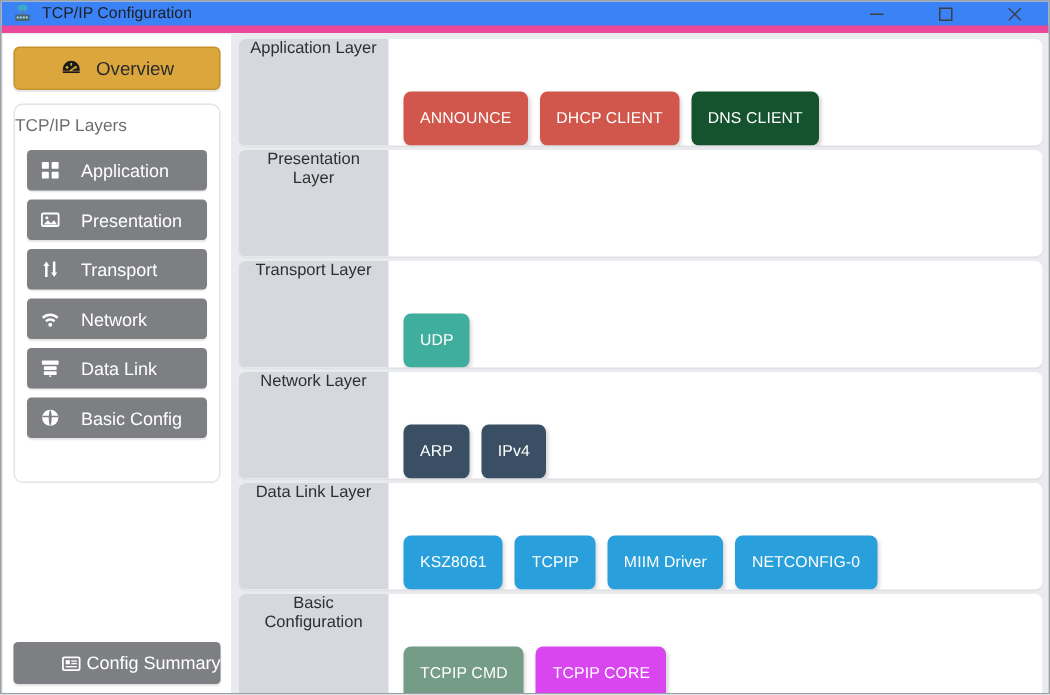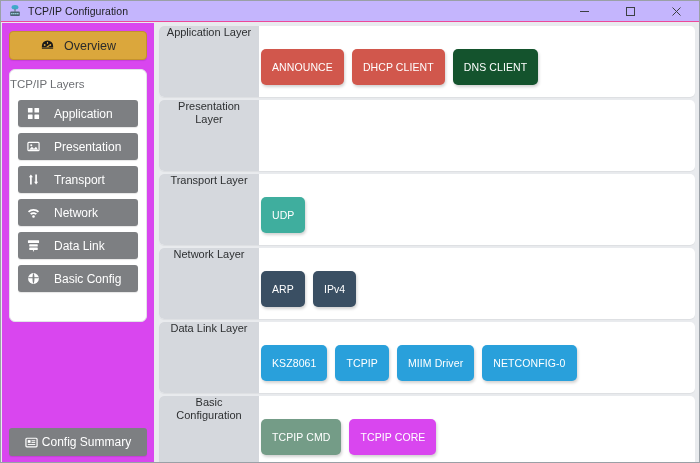--- a/index.html
+++ b/index.html
@@ -23,22 +23,22 @@
     background: #e9ebee;
     overflow: hidden;
   }
 
   
   .titlebar {
     position: absolute;
     left: 0; top: 0;
     width: 698px;
     height: 21px;
-    background: #c4b5fd;
-    border-bottom: 1px solid #ec4899;
+    background: #3b82f6;
+    border-bottom: 5px solid #ec4899;
     display: flex;
     align-items: center;
     box-sizing: border-box;
   }
   .tb-icon {
     width: 18px;
     height: 16px;
     margin-left: 5px;
     margin-right: 4px;
     display: flex;
@@ -63,21 +63,21 @@
     cursor: default;
   }
   .tb-btn svg { display: block; }
 
   
   .sidebar {
     position: absolute;
     left: 1px; top: 22px;
     width: 152px;
     height: 440px;
-    background: #d946ef;
+    background: #ffffff;
     box-sizing: border-box;
   }
   .overview-btn {
     position: absolute;
     left: 7px; top: 8px;
     width: 138px;
     height: 29px;
     background: #dba73c;
     border: 1px solid #c4922d;
     border-radius: 4px;
@@ -140,21 +140,21 @@
 
   .summary-btn {
     position: absolute;
     left: 7px; top: 405px;
     width: 138px;
     height: 28px;
     background: #7d7f82;
     border-radius: 3px;
     display: flex;
     align-items: center;
-    justify-content: center;
+    justify-content: flex-end;
     gap: 4px;
     box-sizing: border-box;
     cursor: default;
     box-shadow: 0 1px 1px rgba(0,0,0,0.10);
   }
   .summary-btn .lbl {
     font-size: 12px;
     color: #ffffff;
   }
 
@@ -190,23 +190,23 @@
   }
   .row-label span {
     font-size: 11px;
     color: #2d2f31;
     text-align: center;
     line-height: 1.2;
   }
   .row-items {
     flex: 1;
     display: flex;
-    align-items: center;
+    align-items: flex-end;
     gap: 8px;
-    padding-left: 2px;
+    padding-left: 10px;
     box-sizing: border-box;
     margin-top: 11px;
   }
   .chip {
     height: 36px;
     min-width: 34px;
     border-radius: 5px;
     display: flex;
     align-items: center;
     justify-content: center;

